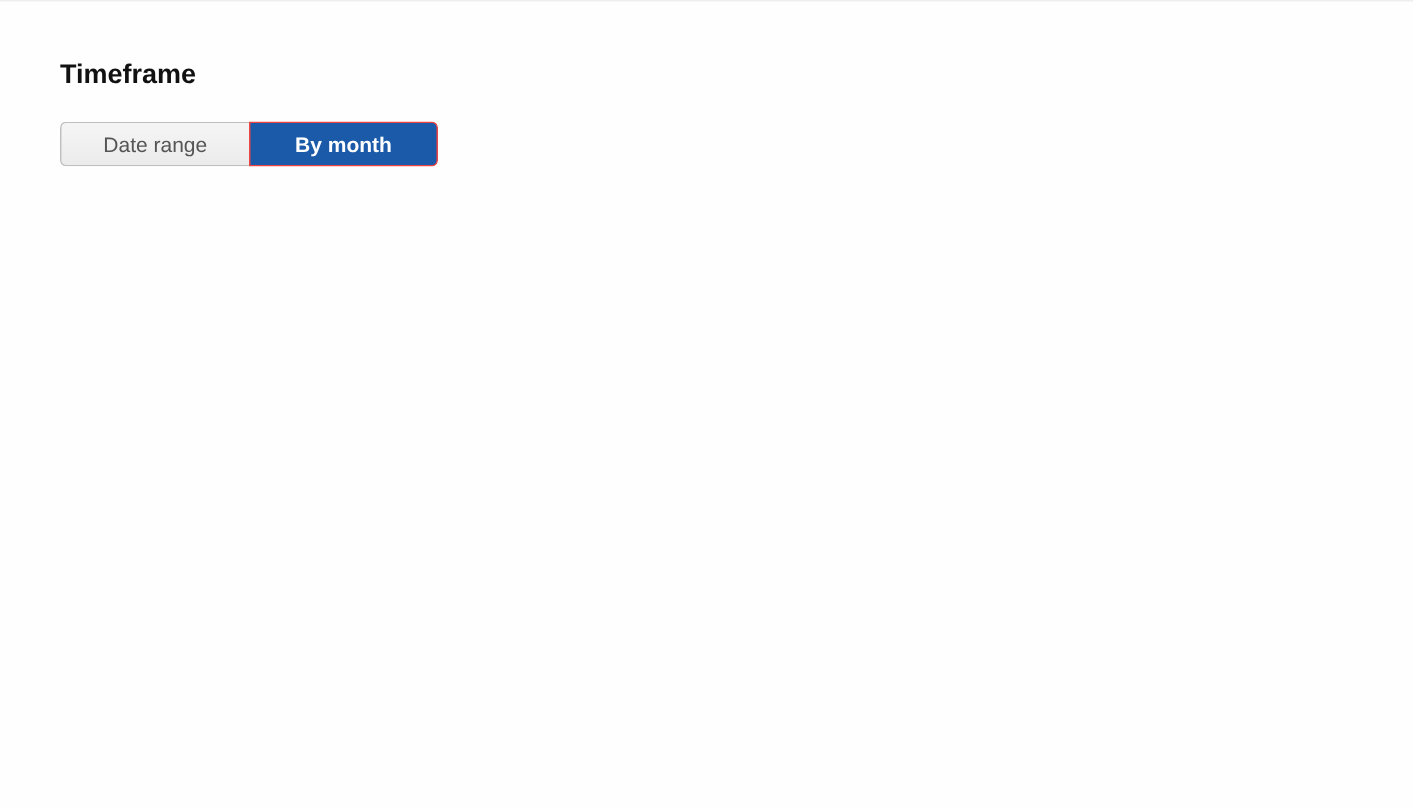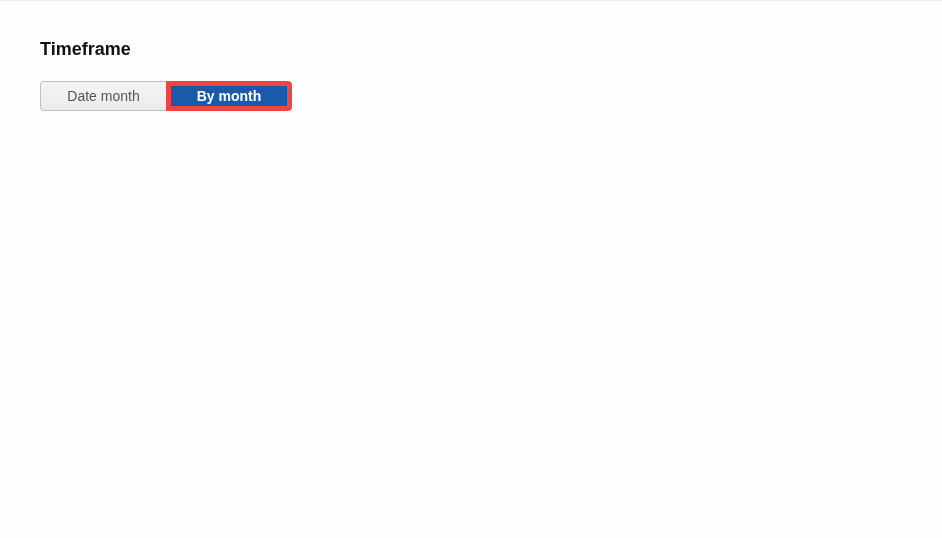--- a/index.html
+++ b/index.html
@@ -49,28 +49,28 @@
       color: #555;
       border: 1px solid #bfbfbf;
       border-right: none;
       border-top-left-radius: 4px;
       border-bottom-left-radius: 4px;
     }
     .segmented button.active {
       background: #1a5aa8;
       color: #fff;
       font-weight: 600;
-      border: 5px solid #ef4444;
+      border: 1px solid #ef4444;
       border-top-right-radius: 4px;
       border-bottom-right-radius: 4px;
     }
   </style>
 </head>
 <body>
 
 <div class="container">
   <div class="section-title">Timeframe</div>
 
   <div class="segmented">
-    <button class="inactive">Date month</button>
+    <button class="inactive">Date range</button>
     <button class="active">By month</button>
   </div>
 </div>
 
 </body></html>

